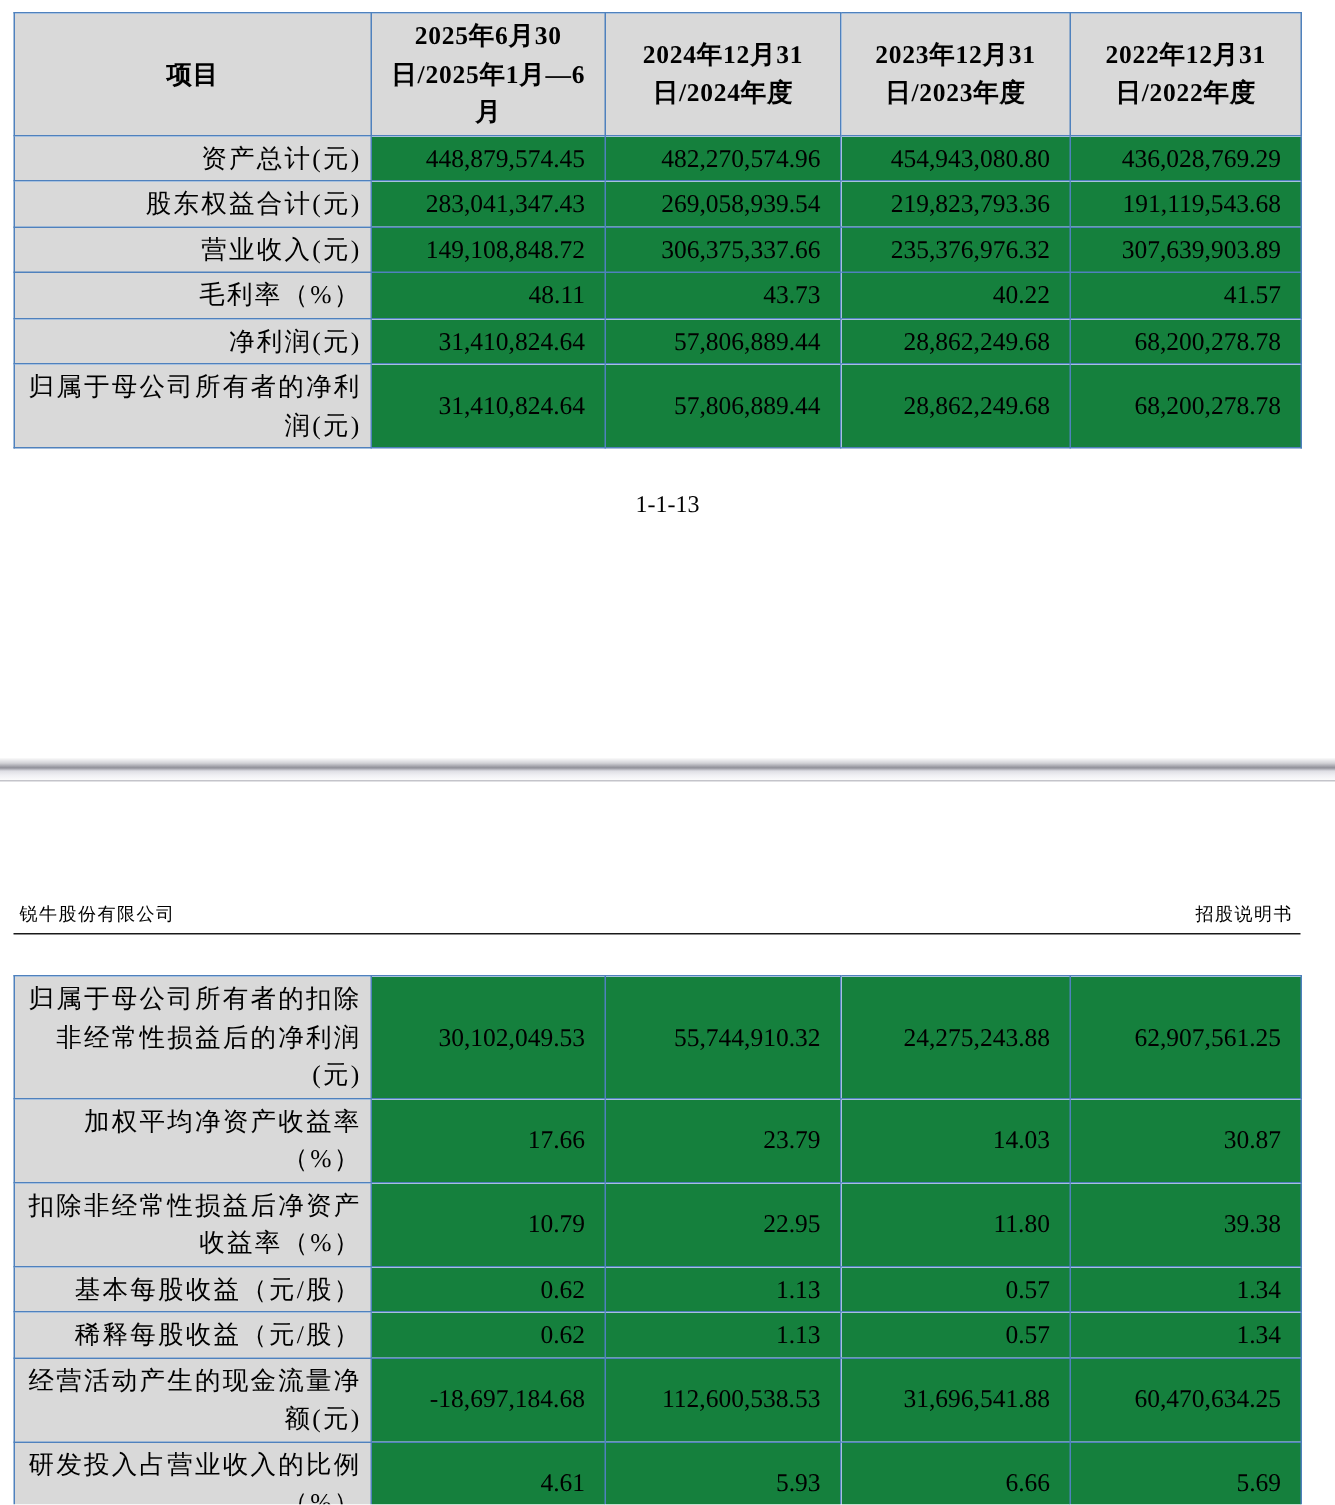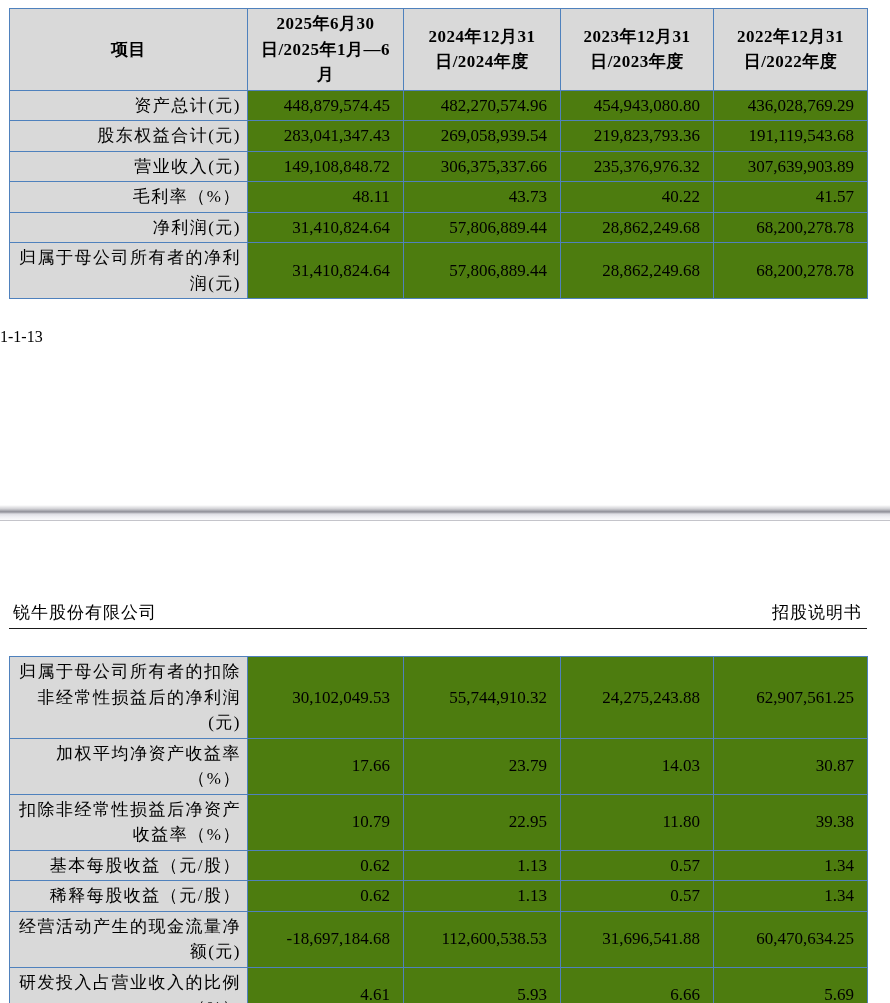--- a/index.html
+++ b/index.html
@@ -54,49 +54,49 @@
     height: 77px;
     letter-spacing: 0.5px;
   }
   table.fin-table td.label {
     background: var(--header-fill);
     text-align: right;
     padding: 2px 6px 2px 8px;
     letter-spacing: 1.5px;
   }
   table.fin-table td.value {
-    background: #4d7c0f;
+    background: #15803d;
     text-align: right;
     padding: 2px 13px 2px 4px;
     letter-spacing: 0;
   }
   tr.h1 { height: 27px; }
   tr.h2 { height: 53px; }
   tr.h3 { height: 80px; padding-left: 44px; }
 
   .page-number {
-    text-align: left;
+    text-align: center;
     margin-top: 29px;
     font-size: 16px;
   }
 
   .page-break {
     height: 16px;
     background: linear-gradient(to bottom,
       #ffffff 0%, #d2d2d6 25%, #94949c 44%, #9c9ca4 48%,
       #dedee4 60%, #efeff3 78%, #fbfbfc 100%);
     border-bottom: 1px solid #c4c4ca;
   }
 
   .doc-header {
     display: flex;
     justify-content: space-between;
     align-items: flex-end;
     padding: 80px 28px 4px 13px;
-    font-size: 17px;
+    font-size: 12px;
     letter-spacing: 1px;
   }
   .header-rule {
     border: none;
     border-top: 1px solid #1a1a1a;
     margin: 0 23px 0 9px;
   }
   .page2 table.fin-table { margin-top: 27px; }
 </style>
 </head>

